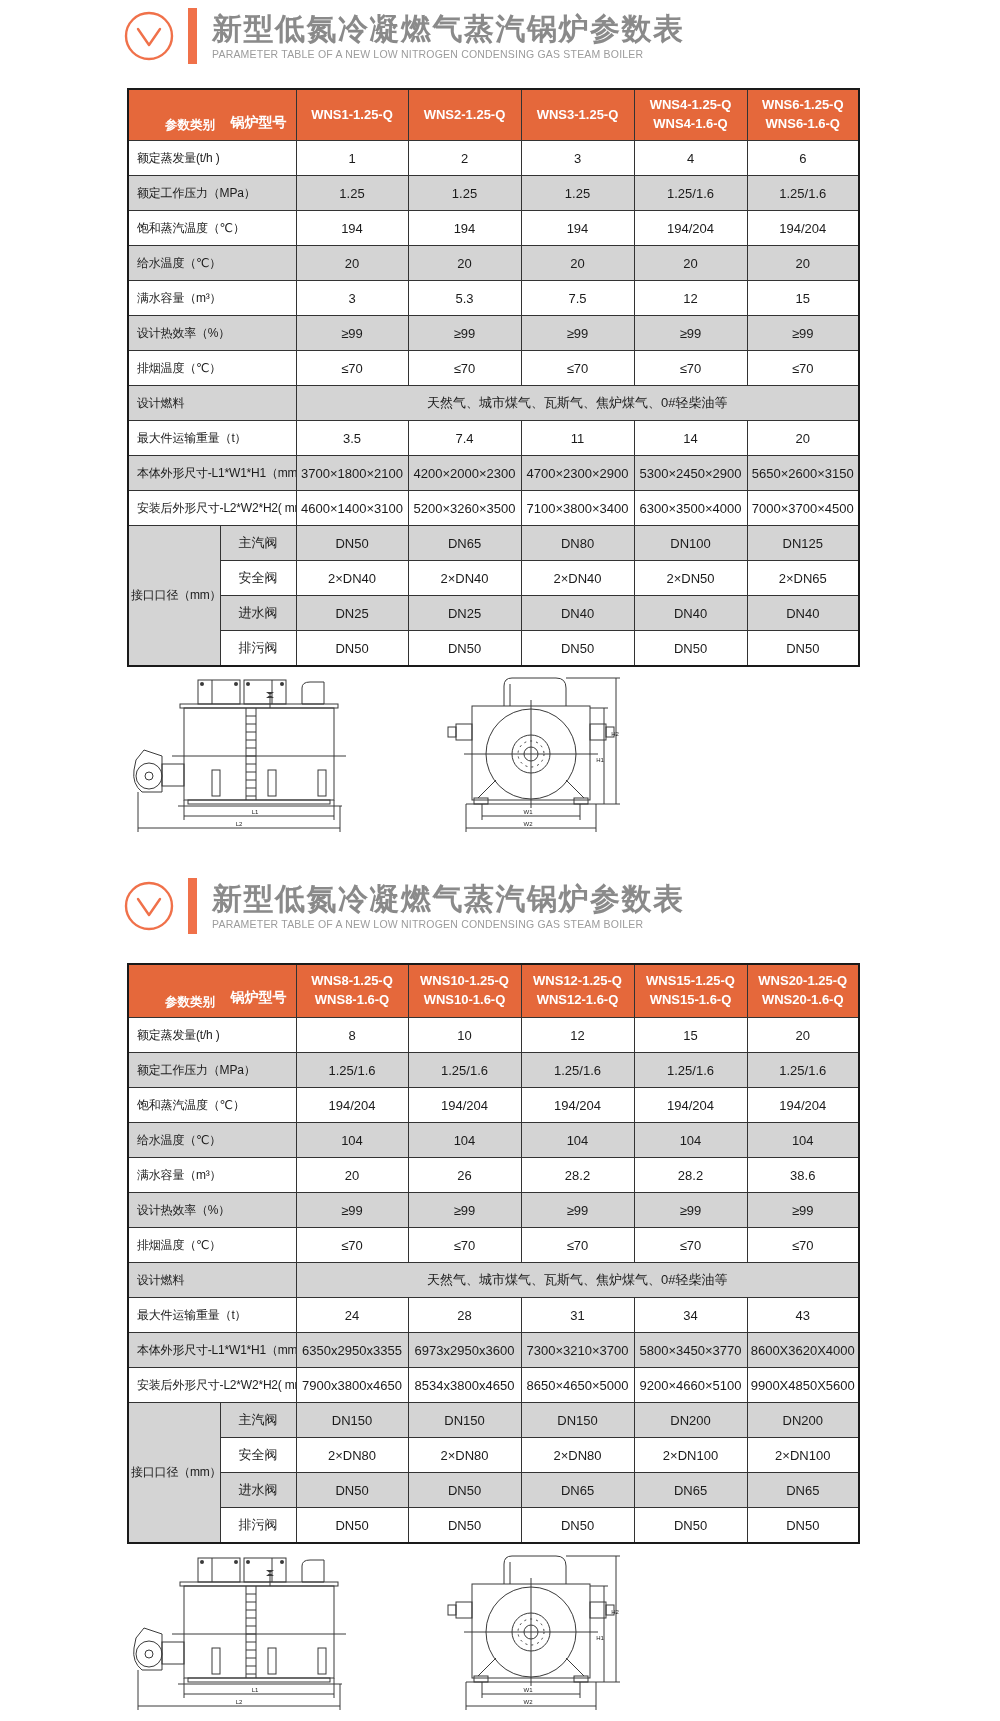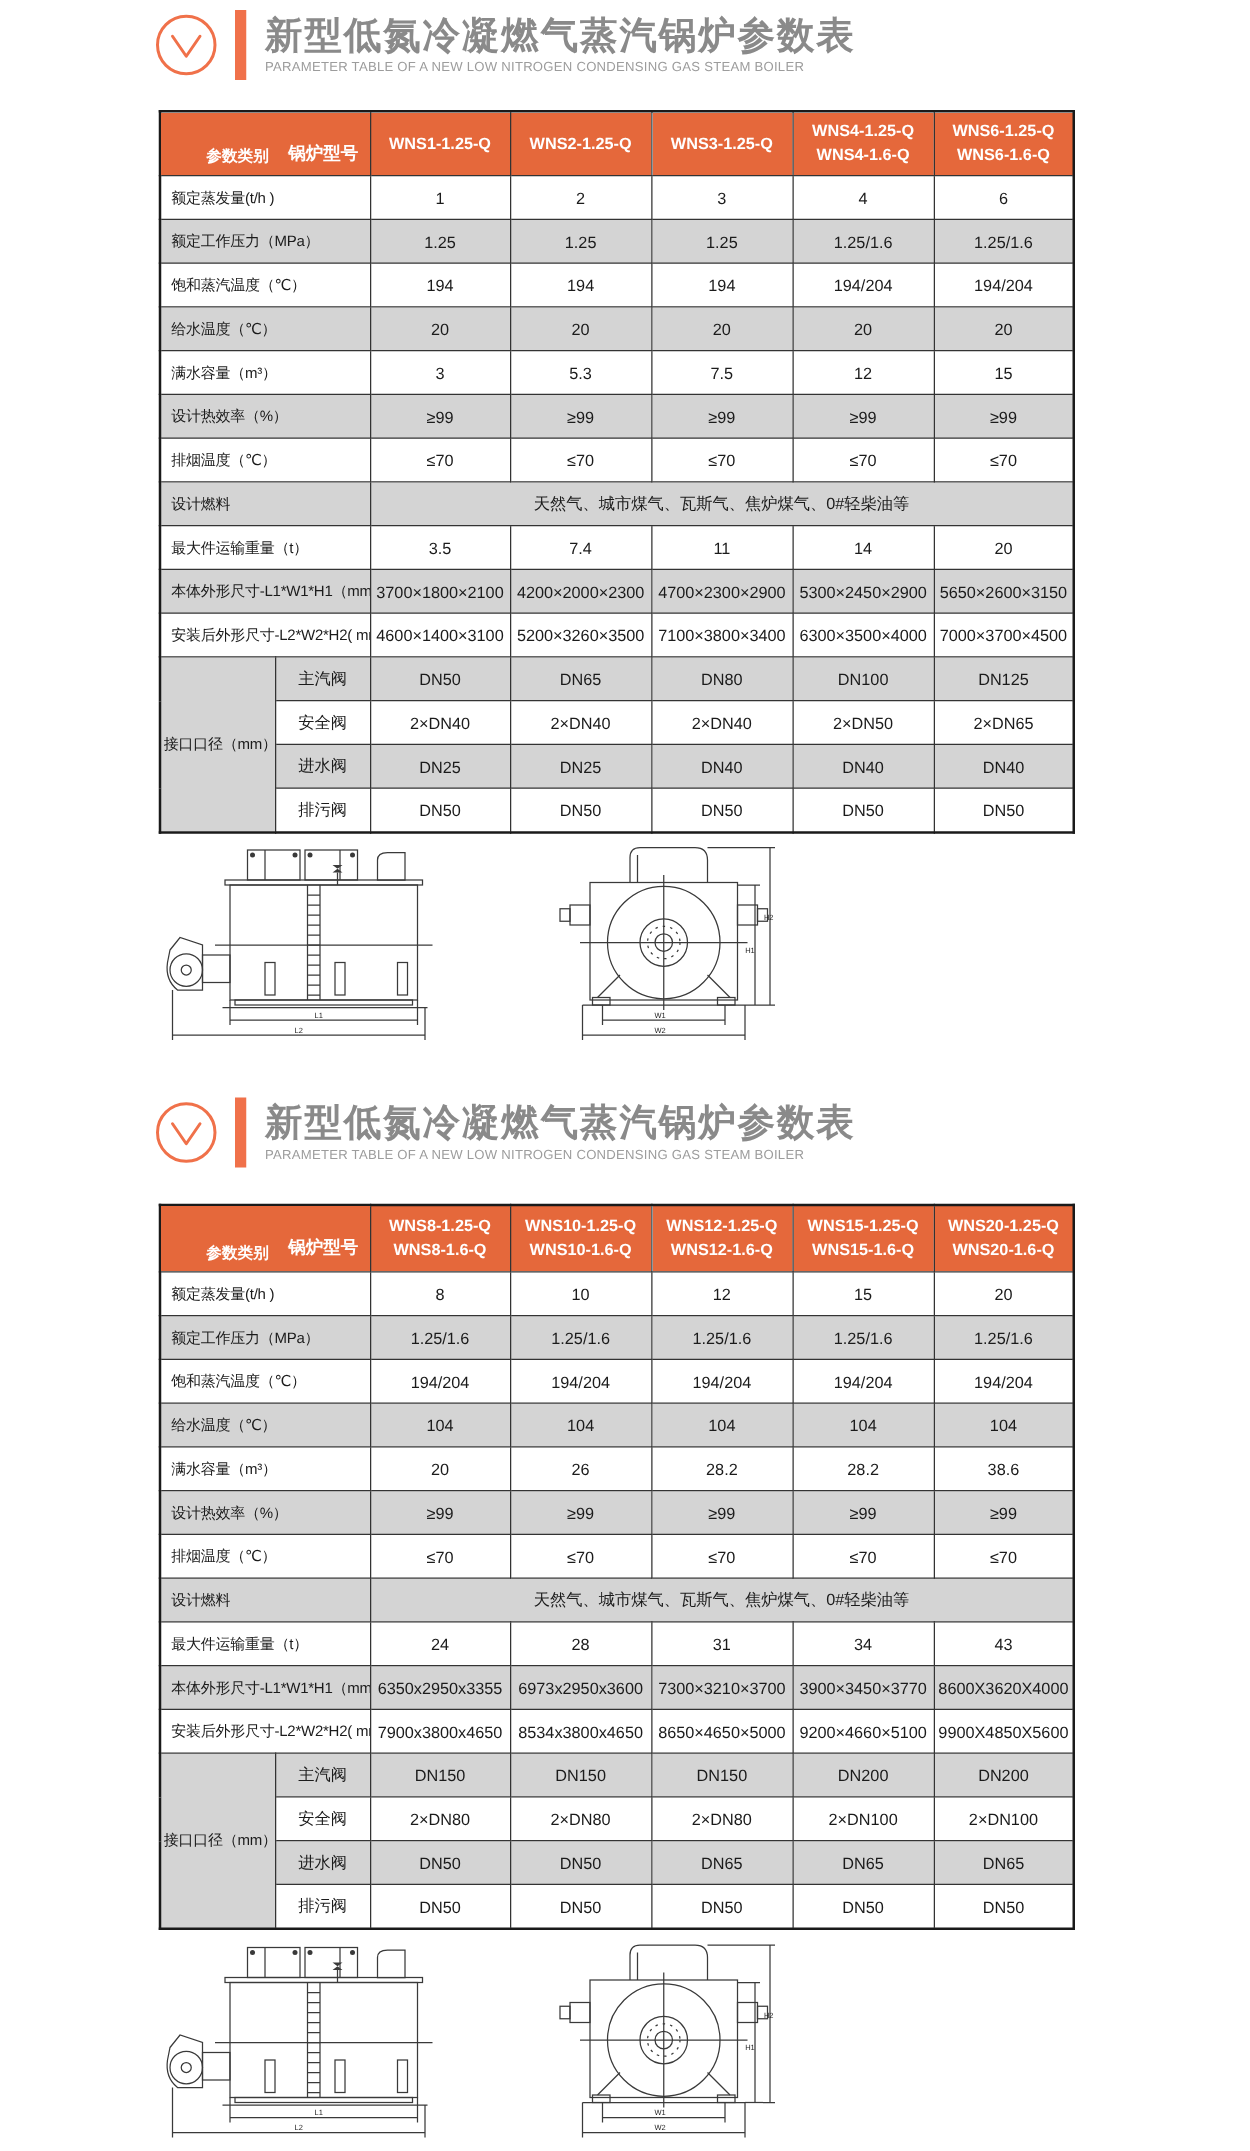--- a/index.html
+++ b/index.html
@@ -440,21 +440,21 @@
         <td>28</td>
         <td>31</td>
         <td>34</td>
         <td>43</td>
       </tr>
       <tr class="shade">
         <td colspan="2" class="lab">本体外形尺寸-L1*W1*H1（mm）</td>
         <td>6350x2950x3355</td>
         <td>6973x2950x3600</td>
         <td>7300×3210×3700</td>
-        <td>3900×3450×3770</td>
+        <td>5800×3450×3770</td>
         <td>8600X3620X4000</td>
       </tr>
       <tr>
         <td colspan="2" class="lab">安装后外形尺寸-L2*W2*H2( mm )</td>
         <td>7900x3800x4650</td>
         <td>8534x3800x4650</td>
         <td>8650×4650×5000</td>
         <td>9200×4660×5100</td>
         <td>9900X4850X5600</td>
       </tr>

